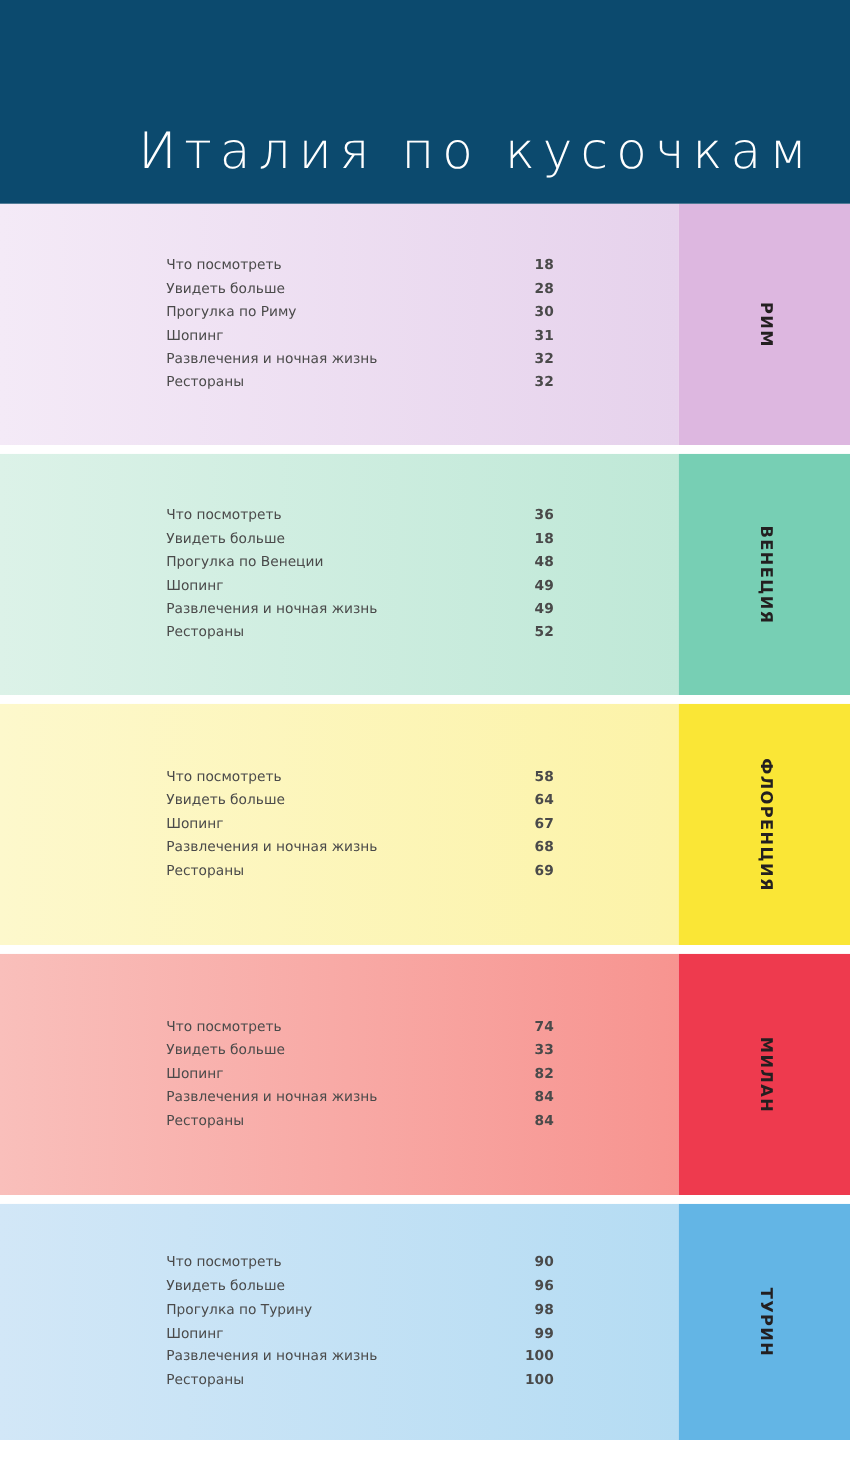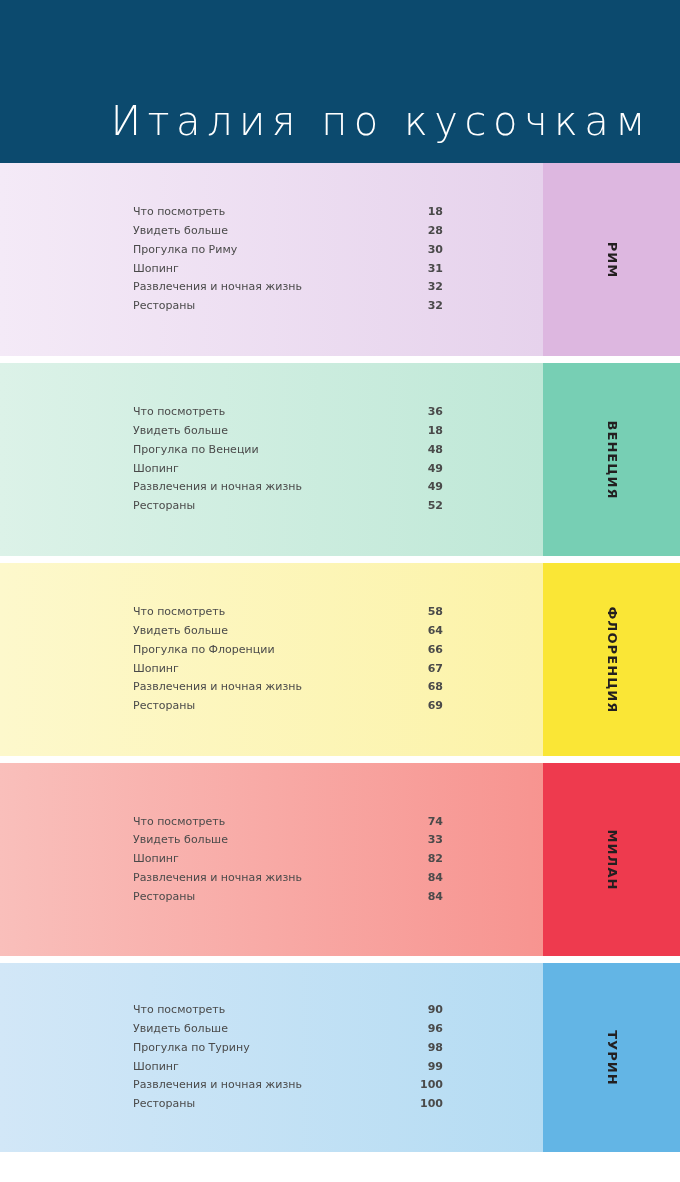--- a/index.html
+++ b/index.html
@@ -199,24 +199,20 @@
         <div class="toc">
           <div class="toc-row">
             <span class="toc-label">Что посмотреть</span>
             <span class="toc-page">58</span>
           </div>
           <div class="toc-row">
             <span class="toc-label">Увидеть больше</span>
             <span class="toc-page">64</span>
           </div>
           <div class="toc-row">
-            <span class="toc-label">Прогулка по Флоренции</span>
-            <span class="toc-page">66</span>
-          </div>
-          <div class="toc-row">
             <span class="toc-label">Шопинг</span>
             <span class="toc-page">67</span>
           </div>
           <div class="toc-row">
             <span class="toc-label">Развлечения и ночная жизнь</span>
             <span class="toc-page">68</span>
           </div>
           <div class="toc-row">
             <span class="toc-label">Рестораны</span>
             <span class="toc-page">69</span>

